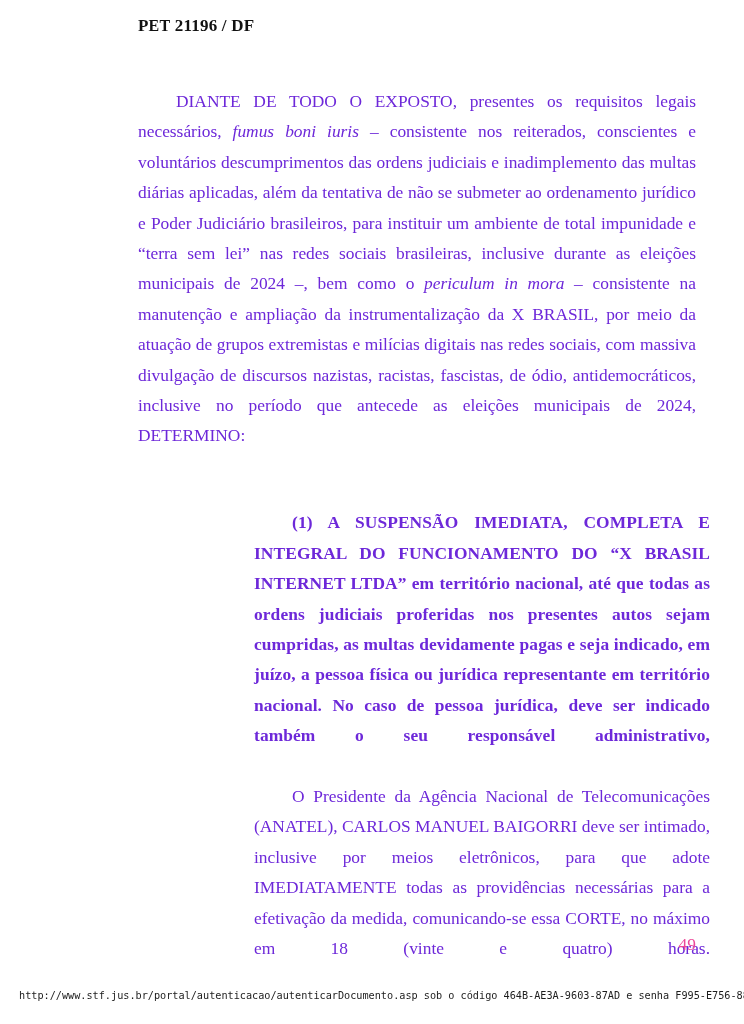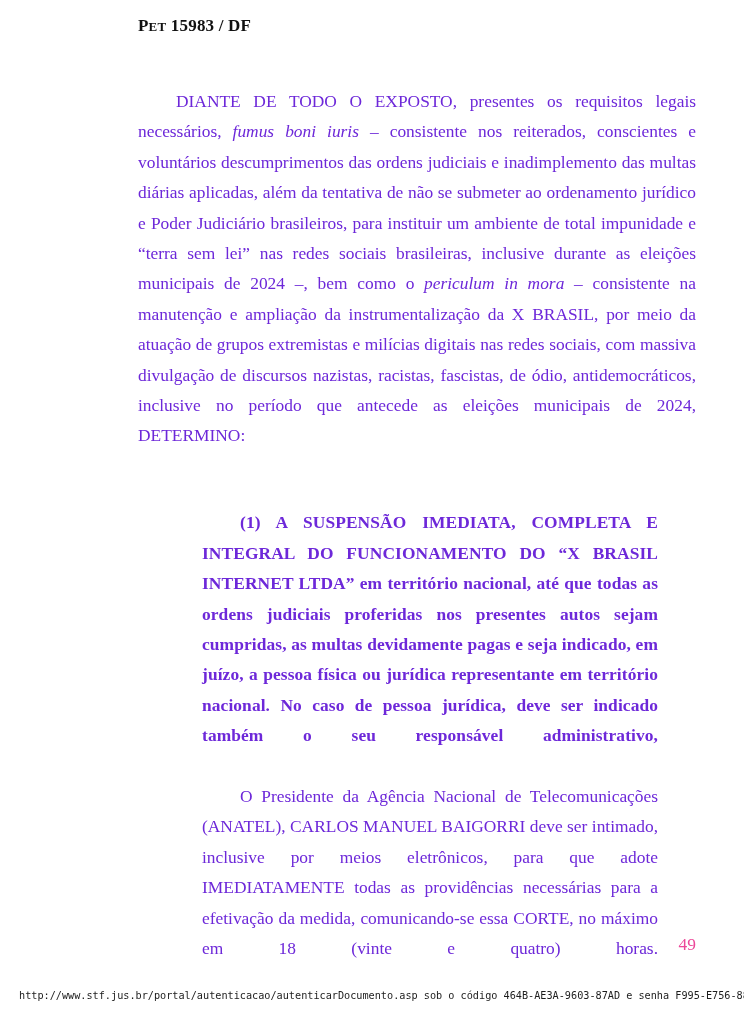--- a/index.html
+++ b/index.html
@@ -29,21 +29,21 @@
     position: absolute;
     top: 16px;
     left: 138px;
     font-size: 17px;
     font-weight: bold;
     letter-spacing: 0.2px;
     color: #111;
     white-space: nowrap;
   }
   .doc-header .smallcaps {
-    font-size: 13px;
+    font-size: 16px;
     font-weight: bold;
   }
 
   
   .content {
     position: absolute;
     top: 86px;
     left: 138px;
     width: 558px;
   }
@@ -56,21 +56,21 @@
     line-height: 30.4px;
     color: #6d28d9;
   }
 
   p.para.indent-first {
     text-indent: 38px;
   }
 
   
   .block-indent {
-    margin-left: 64px;
+    margin-left: 116px;
     width: 456px;
   }
   .block-indent p.para {
     width: 100%;
   }
 
   .bold-block p.para {
     font-weight: bold;
     letter-spacing: 0.1px;
   }
@@ -108,21 +108,21 @@
     white-space: nowrap;
   }
   .footer div { white-space: nowrap; }
 </style>
 </head>
 <body>
 
 <div class="page">
 
   <div class="doc-header">
-    <span>P</span><span class="smallcaps">ET</span><span> 15983 / DF</span>
+    <span>P</span><span class="smallcaps">ET</span><span> 21196 / DF</span>
   </div>
 
   <div class="content">
 
     <p class="para indent-first">
       <span>DIANTE DE TODO O EXPOSTO, presentes os requisitos legais necessários, </span><i>fumus boni iuris</i><span> – consistente nos reiterados, conscientes e voluntários descumprimentos das ordens judiciais e inadimplemento das multas diárias aplicadas, além da tentativa de não se submeter ao ordenamento jurídico e Poder Judiciário brasileiros, para instituir um ambiente de total impunidade e “terra sem lei” nas redes sociais brasileiras, inclusive durante as eleições municipais de 2024 –, bem como o </span><i>periculum in mora</i><span> – consistente na manutenção e ampliação da instrumentalização da X BRASIL, por meio da atuação de grupos extremistas e milícias digitais nas redes sociais, com massiva divulgação de discursos nazistas, racistas, fascistas, de ódio, antidemocráticos, inclusive no período que antecede as eleições municipais de 2024, DETERMINO:</span>
     </p>
 
     <div class="gap-md"></div>
 

